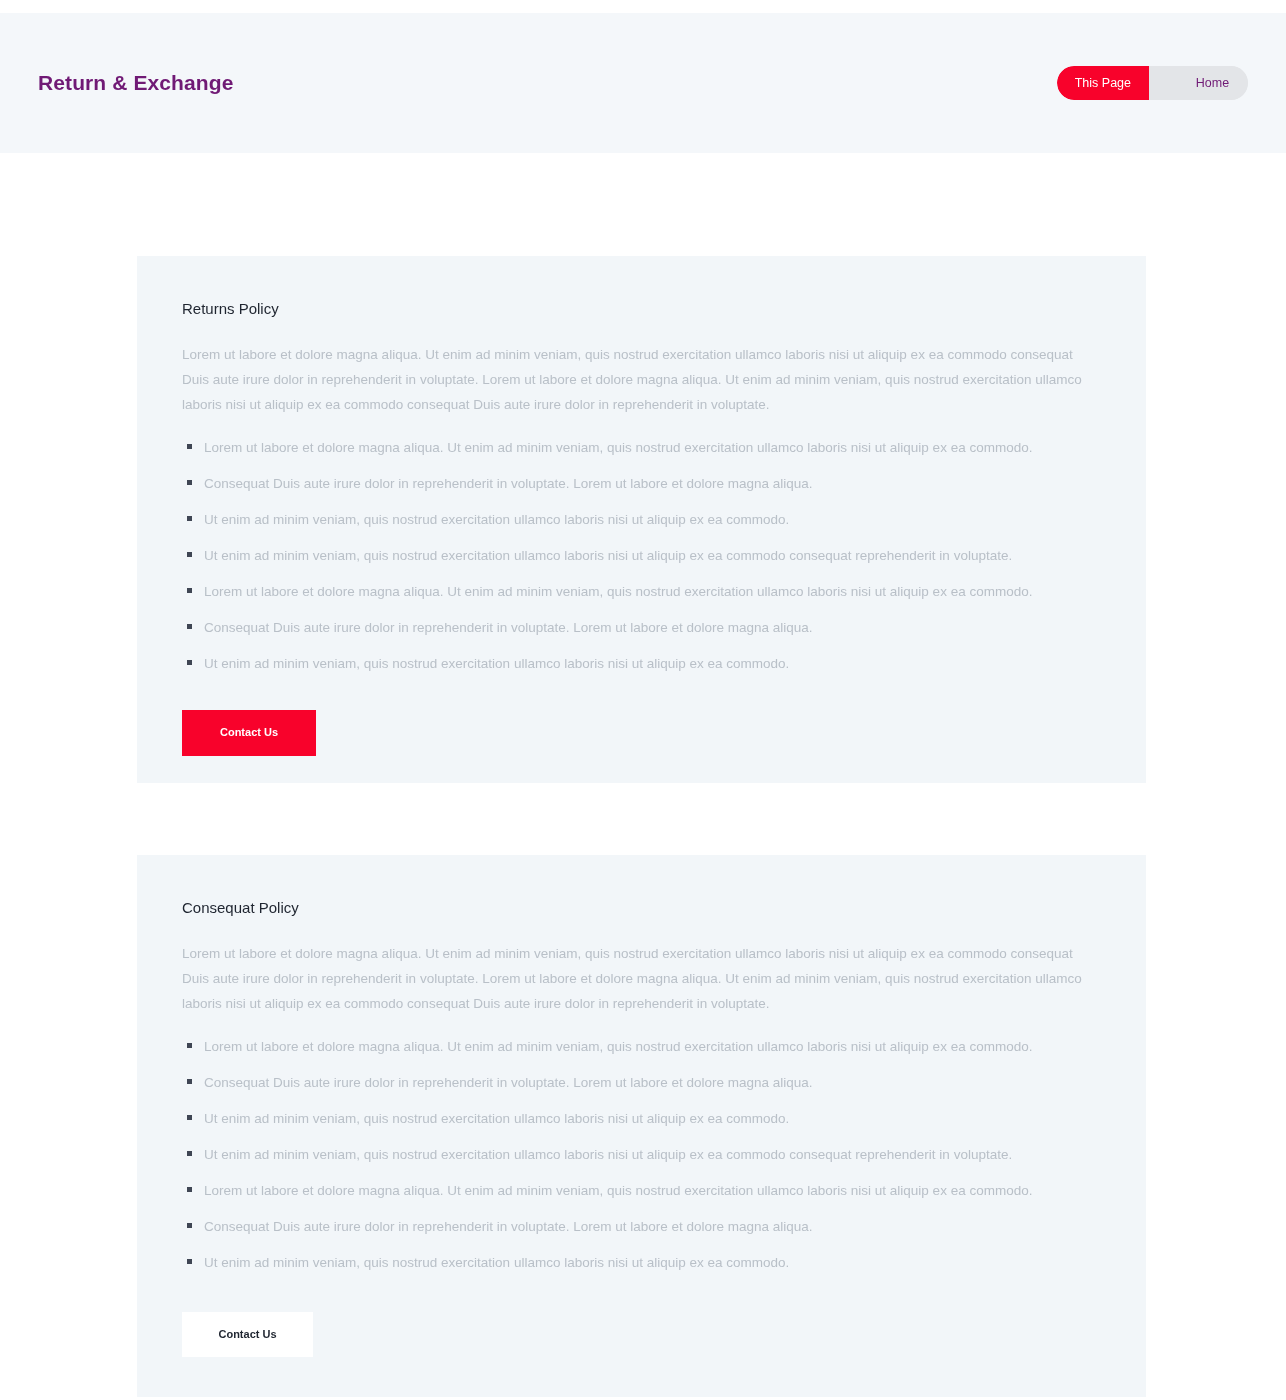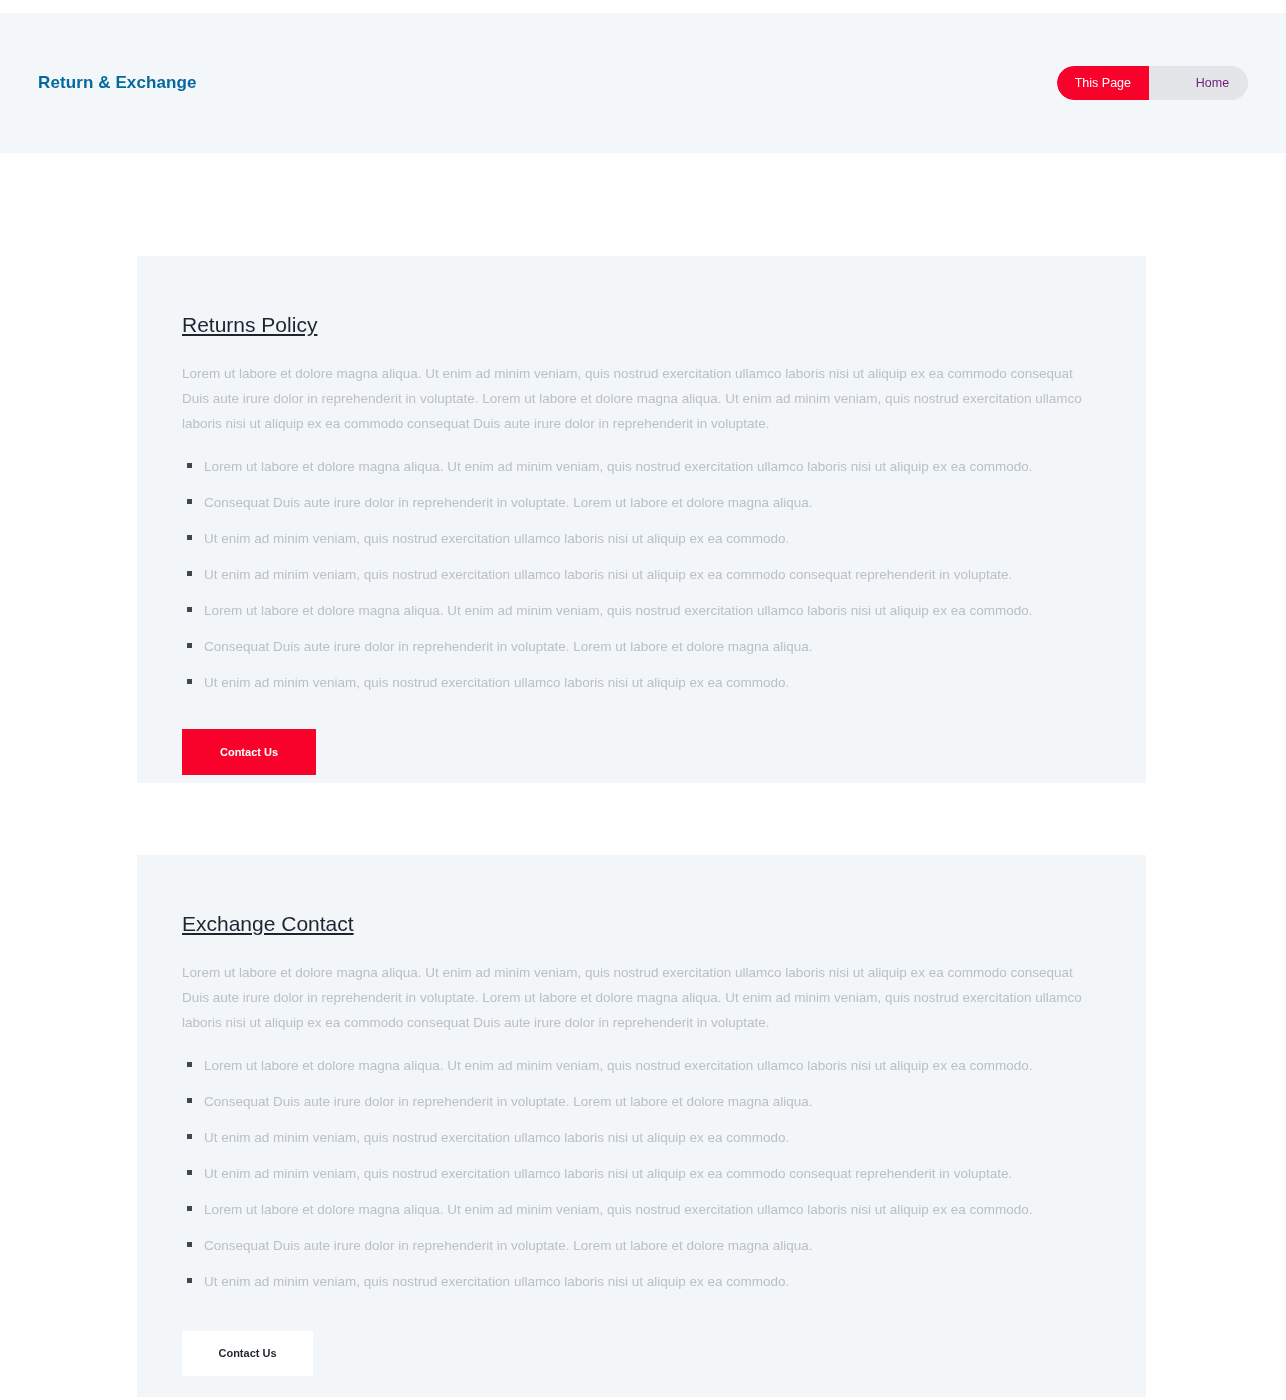--- a/index.html
+++ b/index.html
@@ -24,23 +24,23 @@
     top: 13px;
     width: 1286px;
     height: 140px;
     background: #f4f7fa;
     display: flex;
     align-items: center;
     justify-content: space-between;
     padding: 0 38px;
   }
   .page-title {
-    font-size: 17px;
+    font-size: 21px;
     font-weight: bold;
-    color: #0369a1;
+    color: #701a75;
     letter-spacing: 0.1px;
     line-height: 1.2;
     margin: 0;
   }
 
   
   .nav-toggle {
     display: flex;
     align-items: stretch;
     height: 34px;
@@ -80,26 +80,25 @@
     position: absolute;
     left: 137px;
     width: 1009px;
     background: #f2f6f9;
     padding: 39px 45px 0 45px;
   }
   #card-returns { top: 256px; height: 527px; }
   #card-exchange { top: 855px; height: 542px; }
 
   .section-title {
-    font-size: 21px;
+    font-size: 15px;
     font-weight: 400;
     color: #1f2530;
-    margin: 16px 0 23px 0;
+    margin: 4px 0 23px 0;
     line-height: 1.3;
-    text-decoration: underline;
   }
 
   .section-intro {
     font-size: 13.5px;
     color: #b9c0c8;
     line-height: 25px;
     margin: 0 0 22px 0;
     max-width: 910px;
   }
 
@@ -196,21 +195,21 @@
     </li>
     <li class="bullet-item">
       <span class="bullet-marker"></span>
       <span>Ut enim ad minim veniam, quis nostrud exercitation ullamco laboris nisi ut aliquip ex ea commodo.</span>
     </li>
   </ul>
   <button class="contact-btn primary">Contact Us</button>
 </section>
 
 <section class="card" id="card-exchange">
-  <h2 class="section-title">Exchange Contact</h2>
+  <h2 class="section-title">Consequat Policy</h2>
   <p class="section-intro">Lorem ut labore et dolore magna aliqua. Ut enim ad minim veniam, quis nostrud exercitation ullamco laboris nisi ut aliquip ex ea commodo consequat Duis aute irure dolor in reprehenderit in voluptate. Lorem ut labore et dolore magna aliqua. Ut enim ad minim veniam, quis nostrud exercitation ullamco laboris nisi ut aliquip ex ea commodo consequat Duis aute irure dolor in reprehenderit in voluptate.</p>
   <ul class="bullet-list">
     <li class="bullet-item">
       <span class="bullet-marker"></span>
       <span>Lorem ut labore et dolore magna aliqua. Ut enim ad minim veniam, quis nostrud exercitation ullamco laboris nisi ut aliquip ex ea commodo.</span>
     </li>
     <li class="bullet-item">
       <span class="bullet-marker"></span>
       <span>Consequat Duis aute irure dolor in reprehenderit in voluptate. Lorem ut labore et dolore magna aliqua.</span>
     </li>

